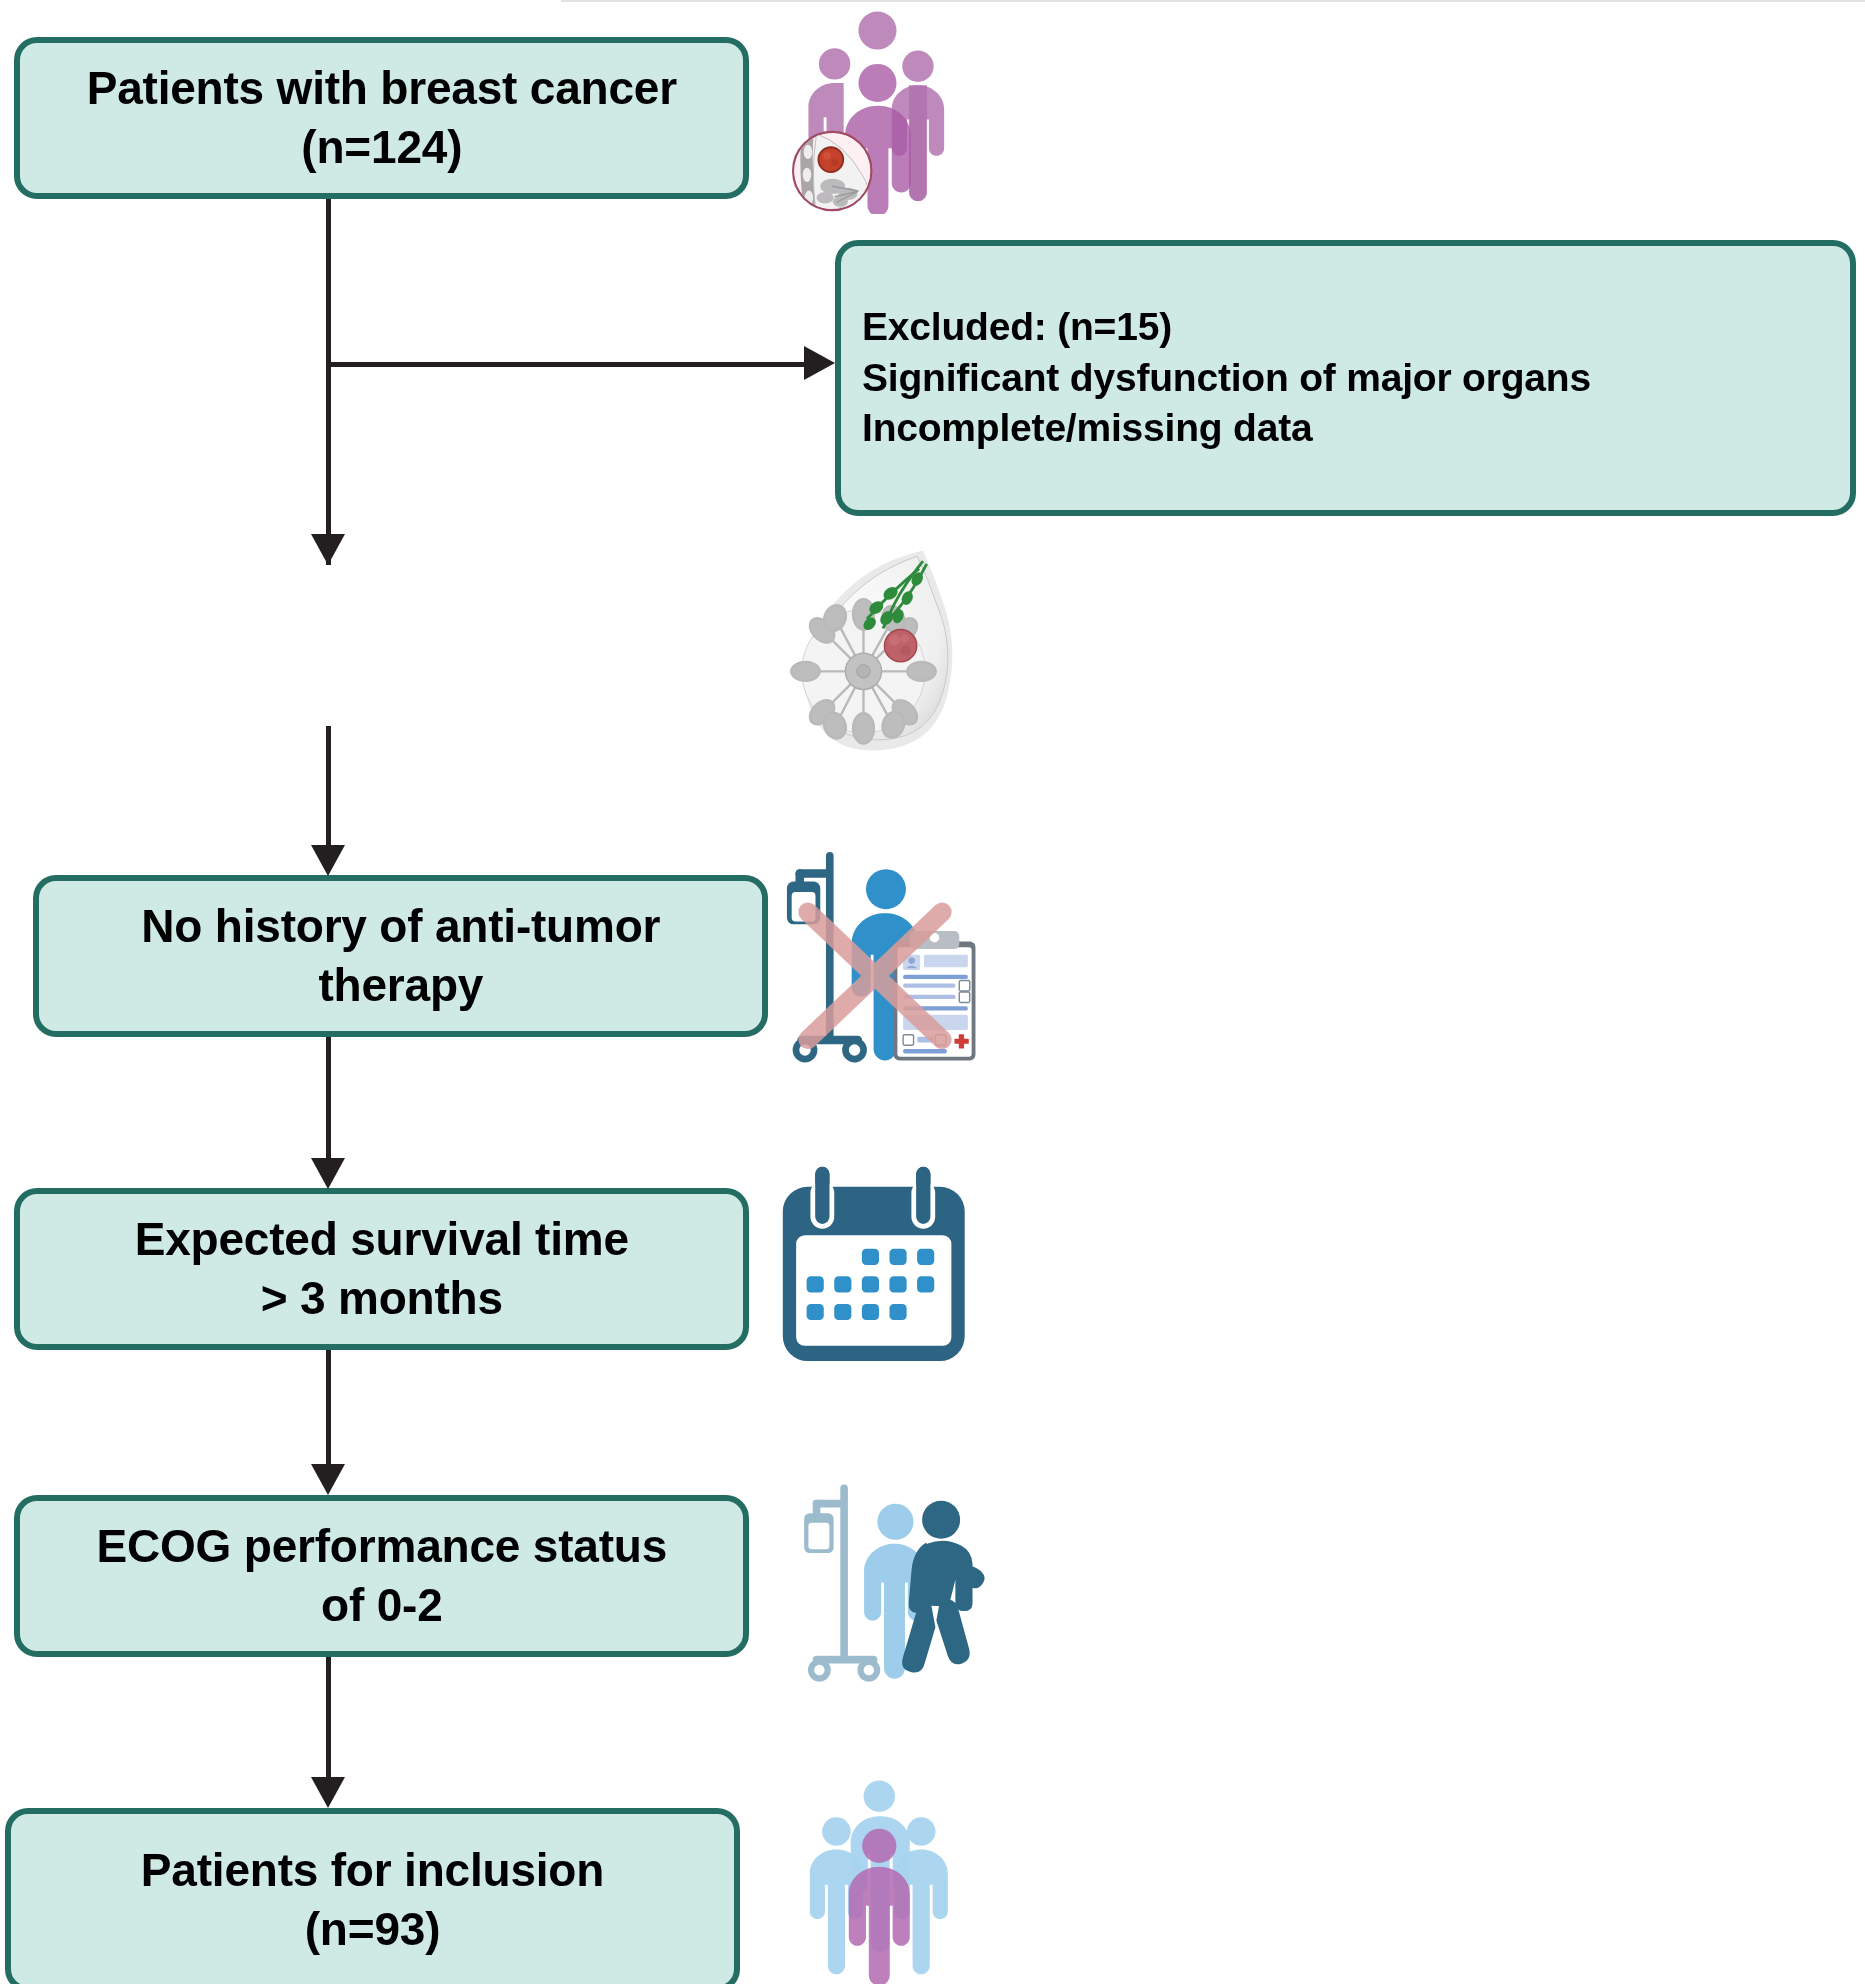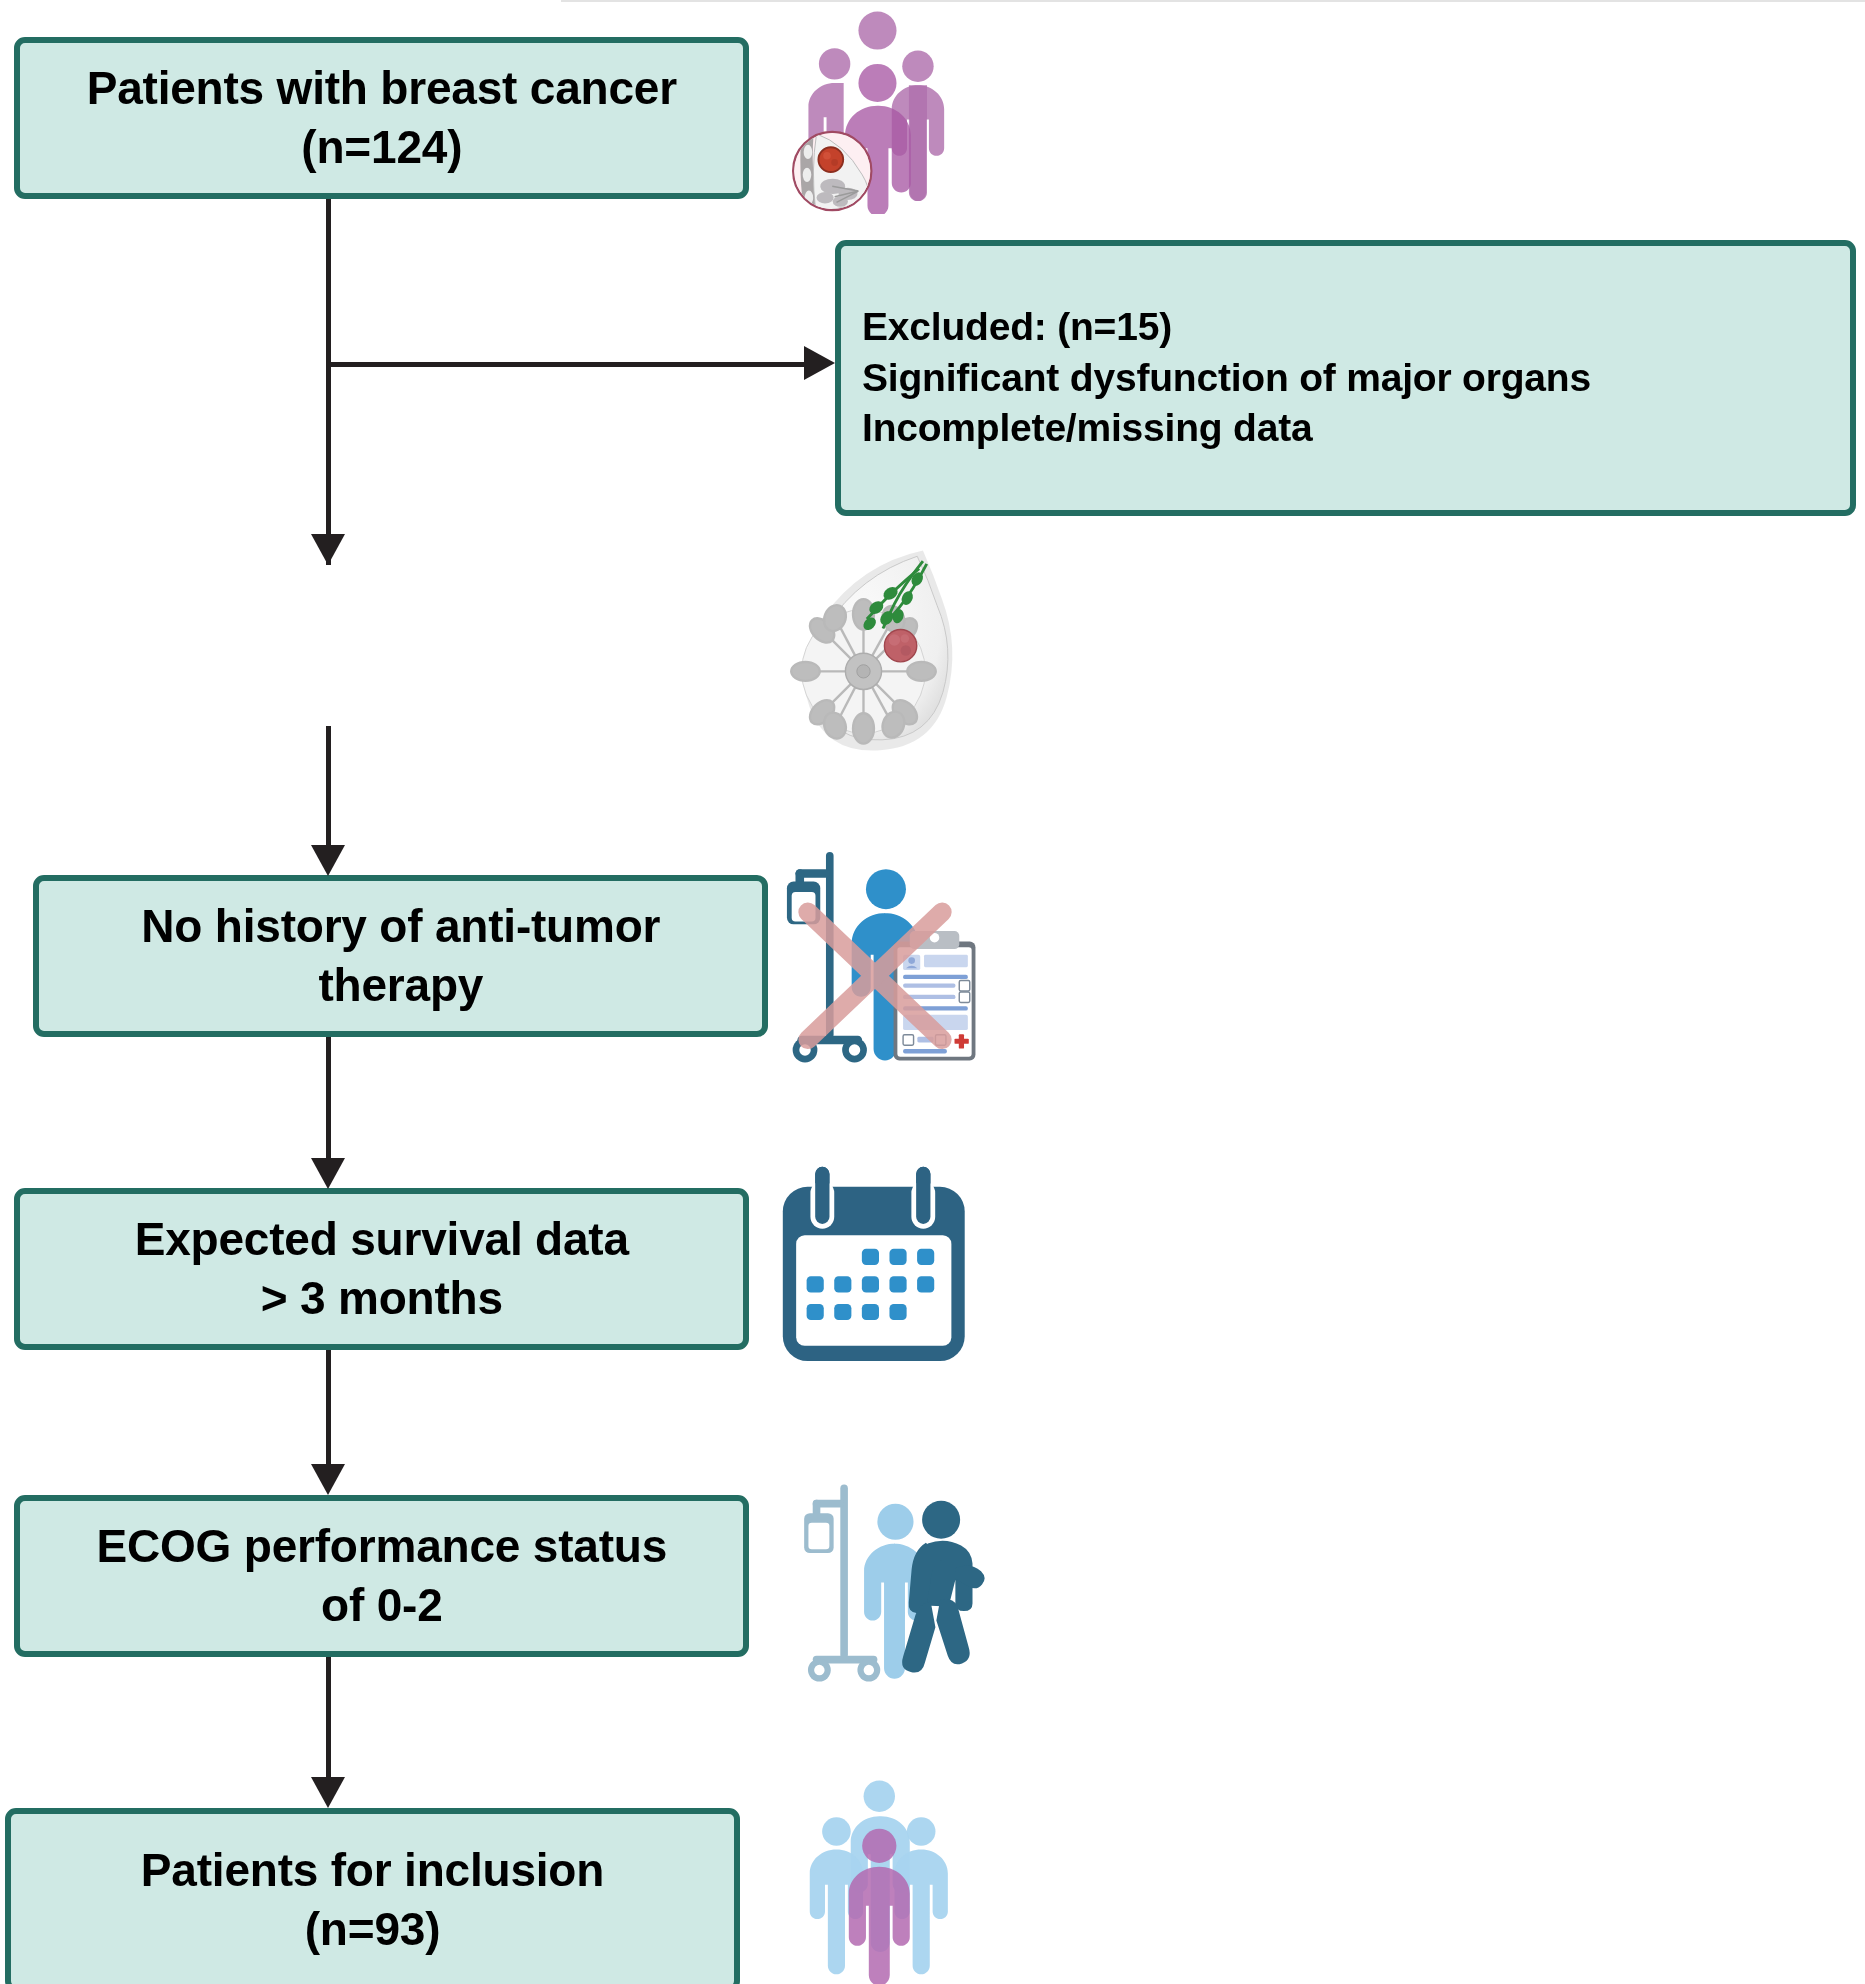--- a/index.html
+++ b/index.html
@@ -18,21 +18,21 @@
     background: #ffffff;
     overflow: hidden;
   }
 
   
   .flow-box {
     position: absolute;
     box-sizing: border-box;
     background: #cfe9e4;
     border: 6.7px solid #236d62;
-    border-radius: 11px;
+    border-radius: 23px;
     display: flex;
     flex-direction: column;
     align-items: center;
     justify-content: center;
     text-align: center;
     color: #000000;
     font-weight: bold;
     letter-spacing: -0.2px;
     line-height: 1.28;
   }
@@ -283,21 +283,21 @@
       </g>
 
       <g stroke="#d99d9c" stroke-width="40" stroke-linecap="round" opacity="0.85">
         <line x1="48" y1="126" x2="330" y2="394"></line>
         <line x1="330" y1="126" x2="48" y2="394"></line>
       </g>
     </svg>
   </div>
 
   <div class="flow-box box-main" style="left:14.3px; top:1188px; width:735px; height:162px;">
-    <span class="line">Expected survival data</span>
+    <span class="line">Expected survival time</span>
     <span class="line">&gt; 3 months</span>
   </div>
 
   <div class="icon-slot" style="left:779px; top:1160px; width:200px; height:205px;">
     <svg viewBox="0 0 420 430" xmlns="http://www.w3.org/2000/svg">
 
       <rect x="76" y="14" width="30" height="120" rx="15" fill="#2d6383"></rect>
       <rect x="288" y="14" width="30" height="120" rx="15" fill="#2d6383"></rect>
 
       <rect x="8" y="56" width="382" height="366" rx="52" fill="#2d6383"></rect>

